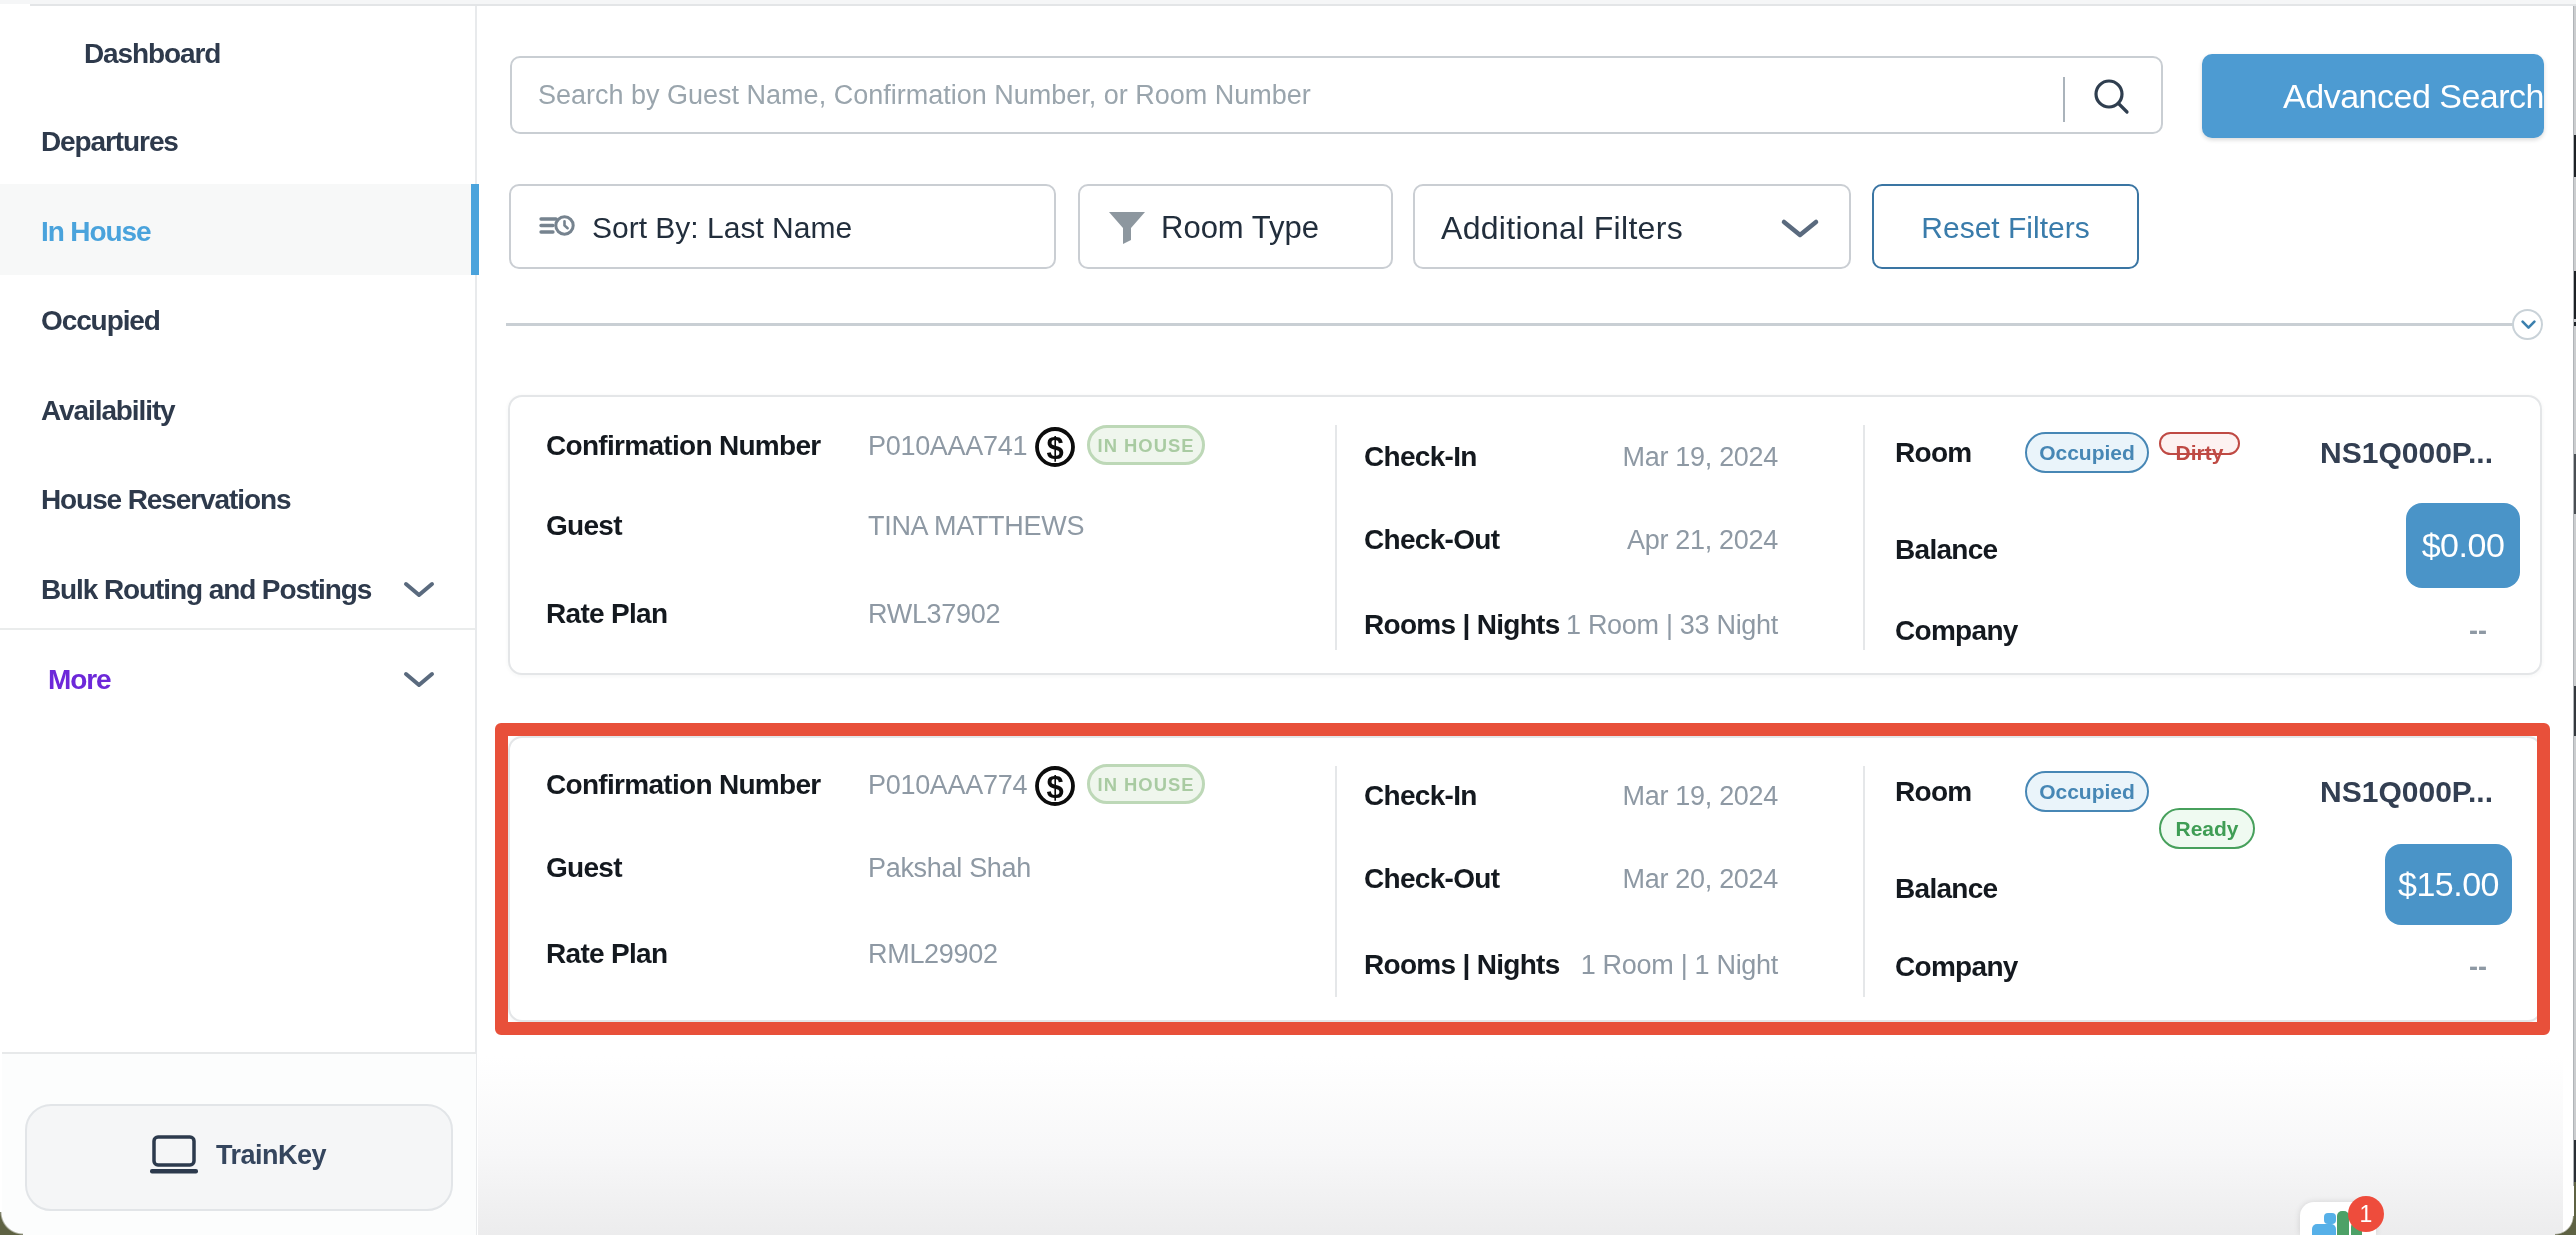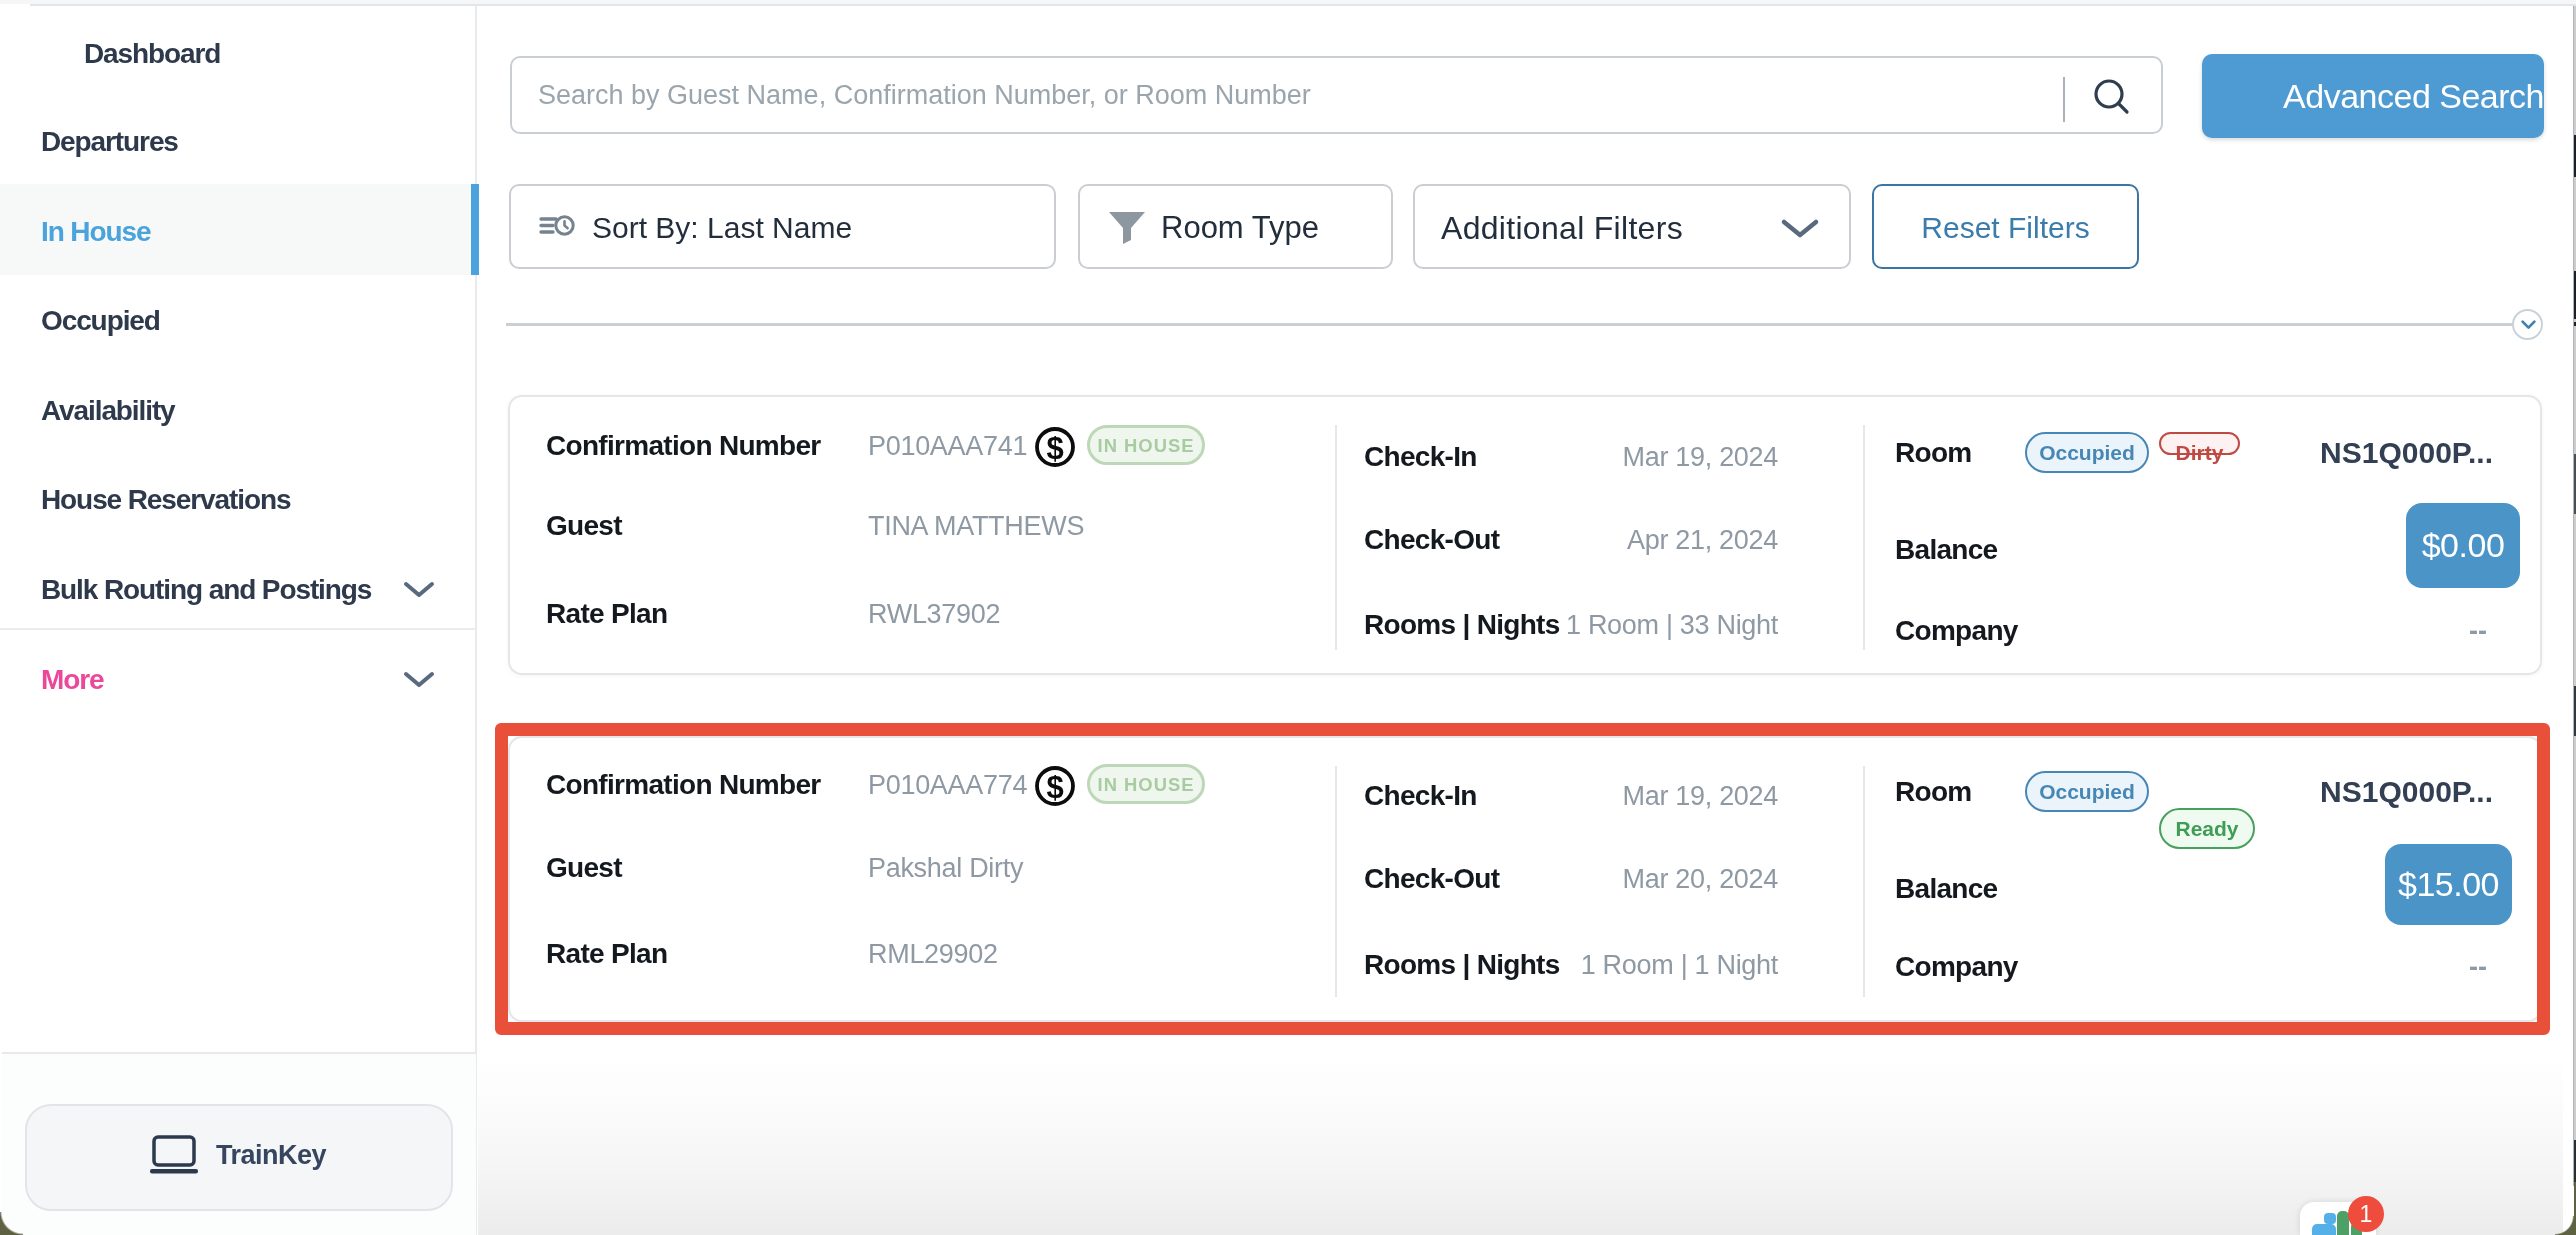--- a/index.html
+++ b/index.html
@@ -19,21 +19,21 @@
 <div class="abs" style="left:0;top:184px;width:475px;height:91px;background:#f7f8f8;"></div>
 <div class="abs" style="left:471px;top:184px;width:8px;height:91px;background:#4aa3dc;"></div>
 
 <div class="txt" style="left:41px;top:34px;height:40px;line-height:40px;font-size:28px;font-weight:700;letter-spacing:-1.1px;color:#2e3a4c;margin-left:43px;">Dashboard</div>
 <div class="txt" style="left:41px;top:122px;height:40px;line-height:40px;font-size:28px;font-weight:700;letter-spacing:-1.1px;color:#2e3a4c;">Departures</div>
 <div class="txt" style="left:41px;top:212px;height:40px;line-height:40px;font-size:28px;font-weight:700;letter-spacing:-1.1px;color:#4aa3dc;">In House</div>
 <div class="txt" style="left:41px;top:301px;height:40px;line-height:40px;font-size:28px;font-weight:700;letter-spacing:-1.1px;color:#2e3a4c;">Occupied</div>
 <div class="txt" style="left:41px;top:391px;height:40px;line-height:40px;font-size:28px;font-weight:700;letter-spacing:-1.1px;color:#2e3a4c;">Availability</div>
 <div class="txt" style="left:41px;top:480px;height:40px;line-height:40px;font-size:28px;font-weight:700;letter-spacing:-1.1px;color:#2e3a4c;">House Reservations</div>
 <div class="txt" style="left:41px;top:570px;height:40px;line-height:40px;font-size:28px;font-weight:700;letter-spacing:-1.1px;color:#2e3a4c;">Bulk Routing and Postings</div>
-<div class="txt" style="left:41px;top:660px;height:40px;line-height:40px;font-size:28px;font-weight:700;letter-spacing:-1.1px;color:#ec4899;">More</div>
+<div class="txt" style="left:48px;top:660px;height:40px;line-height:40px;font-size:28px;font-weight:700;letter-spacing:-1.1px;color:#6d28d9;">More</div>
 
 <svg class="abs" style="left:402px;top:580px;" width="34" height="20" viewBox="0 0 34 20">
     <path d="M4 4 L17 15 L30 4" fill="none" stroke="#5a6a7e" stroke-width="4" stroke-linecap="round" stroke-linejoin="round"></path>
   </svg>
 <svg class="abs" style="left:402px;top:670px;" width="34" height="20" viewBox="0 0 34 20">
     <path d="M4 4 L17 15 L30 4" fill="none" stroke="#5a6a7e" stroke-width="4" stroke-linecap="round" stroke-linejoin="round"></path>
   </svg>
 
 <div class="abs" style="left:0;top:628px;width:475px;height:2px;background:#eaecec;"></div>
 
@@ -126,21 +126,21 @@
 
 <div class="abs" style="left:508px;top:736px;width:2034px;height:286px;border:2px solid #e4e6e8;border-radius:14px;background:#fff;box-shadow:0 1px 4px rgba(40,50,60,0.05);">
   <div class="abs" style="left:825px;top:28px;width:2px;height:231px;background:#e5e7e9;"></div>
   <div class="abs" style="left:1353px;top:28px;width:2px;height:231px;background:#e5e7e9;"></div>
 
   <div class="txt" style="left:36px;top:27px;height:40px;line-height:40px;font-size:28px;font-weight:700;letter-spacing:-0.7px;color:#14191f;">Confirmation Number</div>
   <div class="txt" style="left:36px;top:110px;height:40px;line-height:40px;font-size:28px;font-weight:700;letter-spacing:-0.7px;color:#14191f;">Guest</div>
   <div class="txt" style="left:36px;top:196px;height:40px;line-height:40px;font-size:28px;font-weight:700;letter-spacing:-0.7px;color:#14191f;">Rate Plan</div>
 
   <div class="txt" style="left:358px;top:27px;height:40px;line-height:40px;font-size:27px;letter-spacing:-0.3px;color:#8e99a4;">P010AAA774</div>
-  <div class="txt" style="left:358px;top:110px;height:40px;line-height:40px;font-size:27px;letter-spacing:-0.3px;color:#8e99a4;">Pakshal Dirty</div>
+  <div class="txt" style="left:358px;top:110px;height:40px;line-height:40px;font-size:27px;letter-spacing:-0.3px;color:#8e99a4;">Pakshal Shah</div>
   <div class="txt" style="left:358px;top:196px;height:40px;line-height:40px;font-size:27px;letter-spacing:-0.3px;color:#8e99a4;">RML29902</div>
 
   <svg class="abs" style="left:524px;top:27px;" width="42" height="42" viewBox="0 0 42 42">
     <circle cx="21" cy="21" r="18" fill="none" stroke="#0c0c0c" stroke-width="3.8"></circle>
     <text x="21" y="33" font-family="Liberation Sans" font-size="31" font-weight="700" fill="#0c0c0c" text-anchor="middle">$</text>
   </svg>
   <div class="abs" style="left:577px;top:26px;width:118px;height:40px;border:3px solid #bdd8b7;border-radius:20px;background:#eff6ed;text-align:center;line-height:35px;font-size:18.4px;font-weight:700;letter-spacing:1px;color:#a9cba2;">IN HOUSE</div>
 
   <div class="txt" style="left:854px;top:38px;height:40px;line-height:40px;font-size:28px;font-weight:700;letter-spacing:-0.7px;color:#14191f;">Check-In</div>
   <div class="txt" style="left:854px;top:121px;height:40px;line-height:40px;font-size:28px;font-weight:700;letter-spacing:-0.7px;color:#14191f;">Check-Out</div>

